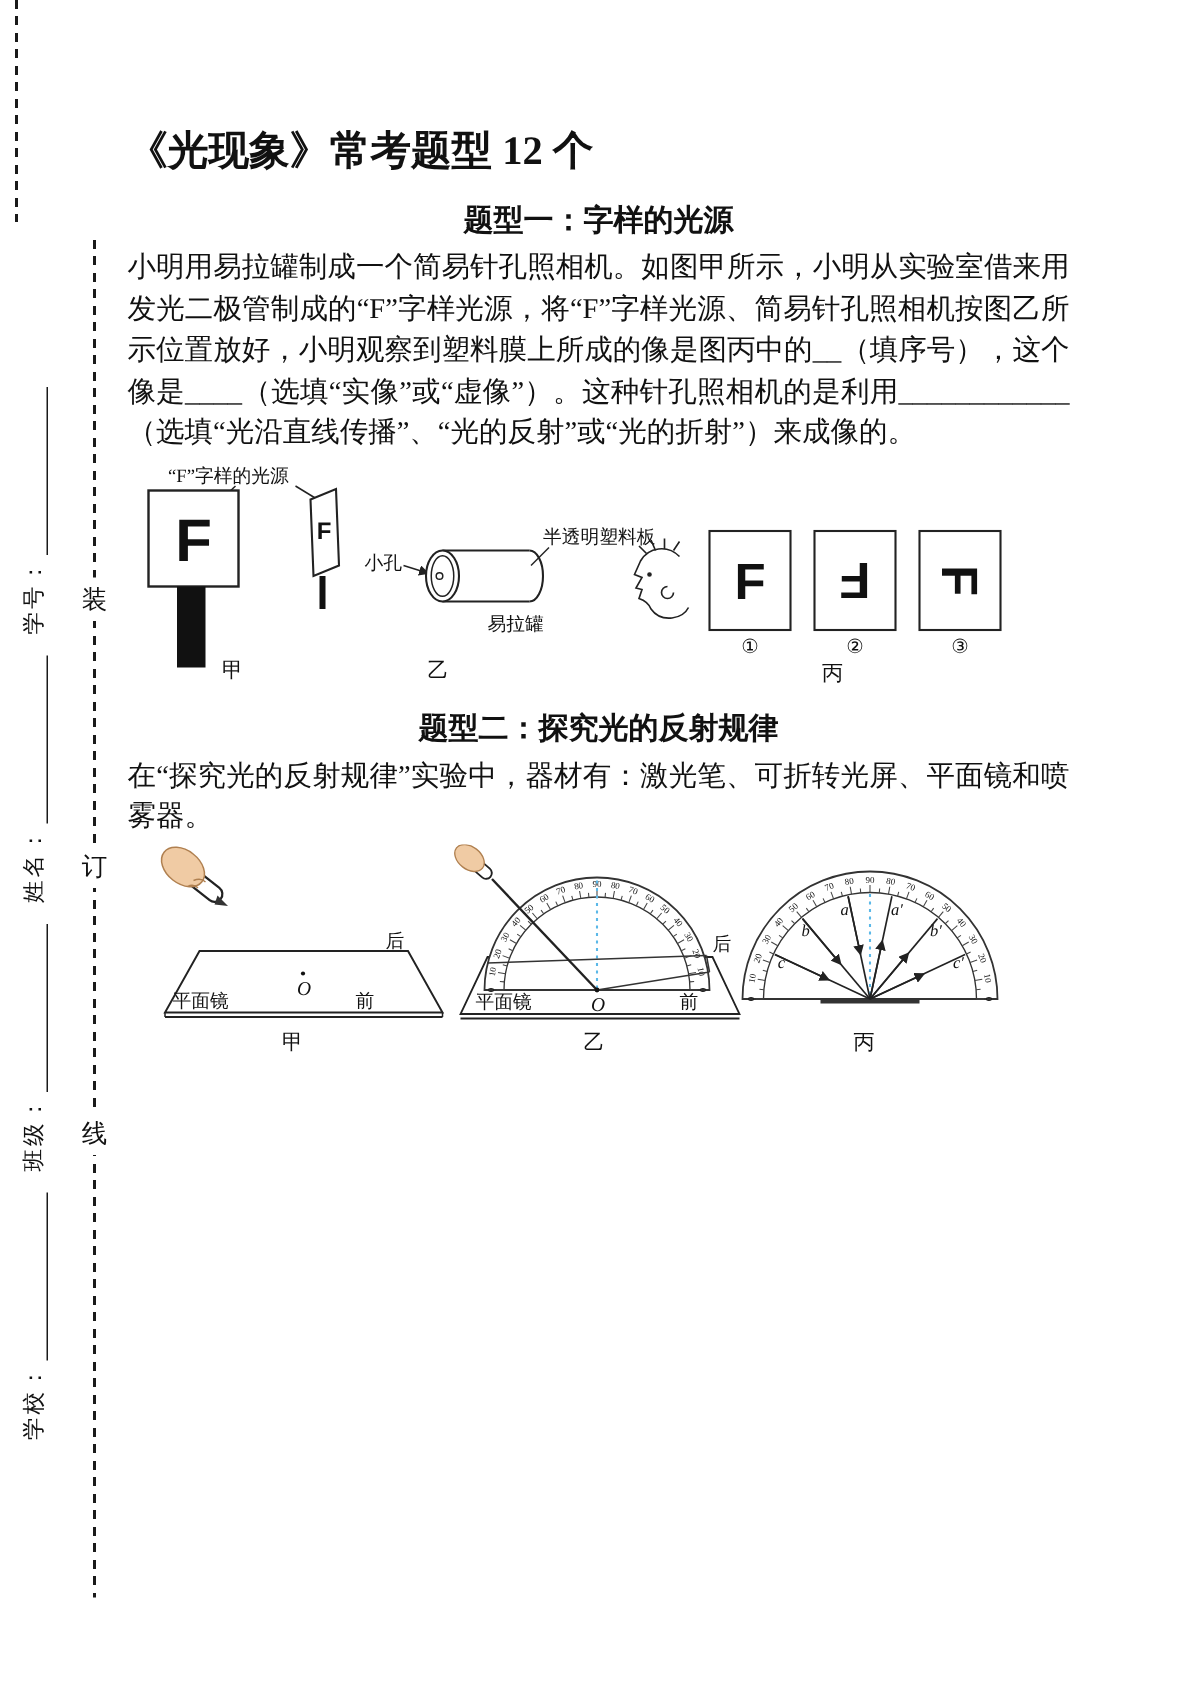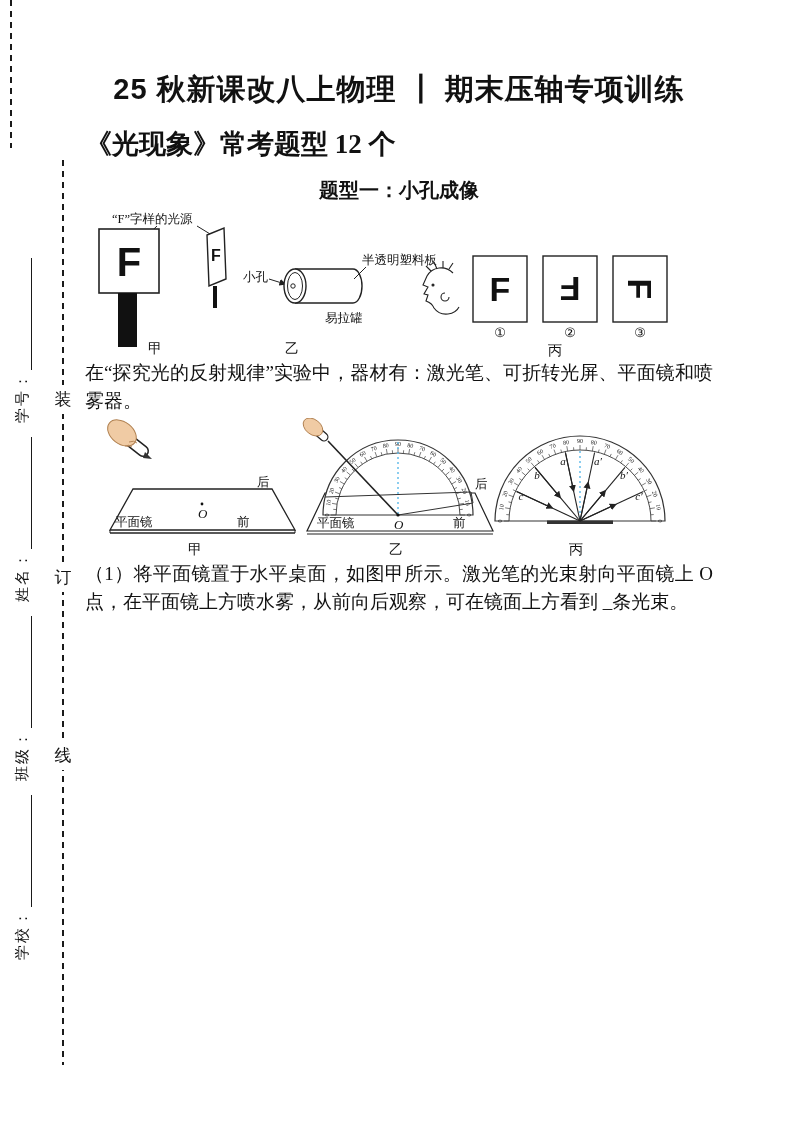--- a/index.html
+++ b/index.html
@@ -56,24 +56,24 @@
     <span class="lbl">姓名：</span>
       <span class="blank"></span>
   </span>
   <span class="fld">
     <span class="lbl">学号：</span>
       <span class="blank"></span>
   </span>
 </div>
 
 <div class="content">
-  <div class="title">25 秋新课改八上物理 ┃ 期末压轴专项训练</div>
   <div class="subtitle">《光现象》常考题型 12 个</div>
 
-  <div class="sec-head">题型一：小孔成像</div>
+  <div class="sec-head">题型一：字样的光源</div>
+  <p class="para">小明用易拉罐制成一个简易针孔照相机。如图甲所示，小明从实验室借来用发光二极管制成的“F”字样光源，将“F”字样光源、简易针孔照相机按图乙所示位置放好，小明观察到塑料膜上所成的像是图丙中的__（填序号），这个像是____（选填“实像”或“虚像”）。这种针孔照相机的是利用____________（选填“光沿直线传播”、“光的反射”或“光的折射”）来成像的。</p>
 
   <div class="figwrap">
   <svg width="628" height="150" viewBox="0 0 628 150">
     <defs>
       <marker id="arr1" viewBox="0 0 10 10" refX="8" refY="5" markerWidth="7" markerHeight="7" orient="auto">
         <path d="M0,0 L10,5 L0,10 z" fill="#222"></path>
       </marker>
     </defs>
 
     <text x="27" y="14" class="flabel">“F”字样的光源</text>
@@ -127,20 +127,21 @@
       <rect x="528" y="47" width="54" height="66" fill="#fff" stroke="#222" stroke-width="1.4"></rect>
       <text x="555" y="92" class="fletter" font-size="34" text-anchor="middle" transform="rotate(90 555 80)">F</text>
     </g>
     <text x="415" y="128" font-size="13" text-anchor="middle">①</text>
     <text x="485" y="128" font-size="13" text-anchor="middle">②</text>
     <text x="555" y="128" font-size="13" text-anchor="middle">③</text>
     <text x="470" y="146" class="cap" text-anchor="middle">丙</text>
   </svg>
   </div>
 
+  <div class="sec-head">题型二：探究光的反射规律</div>
   <p class="para">在“探究光的反射规律”实验中，器材有：激光笔、可折转光屏、平面镜和喷雾器。</p>
 
   <div class="figwrap">
   <svg width="628" height="140" viewBox="0 0 628 140">
     <defs>
       <marker id="arr2" viewBox="0 0 10 10" refX="7" refY="5" markerWidth="6.5" markerHeight="6.5" orient="auto">
         <path d="M0,0 L10,5 L0,10 z" fill="#222"></path>
       </marker>
     </defs>
 
@@ -328,14 +329,13 @@
       <text x="452" y="61" font-size="11" font-style="italic" text-anchor="middle">b</text>
       <text x="436" y="82" font-size="11" font-style="italic" text-anchor="middle">c</text>
       <text x="513" y="47" font-size="11" font-style="italic" text-anchor="middle">a′</text>
       <text x="539" y="61" font-size="11" font-style="italic" text-anchor="middle">b′</text>
       <text x="554" y="82" font-size="11" font-style="italic" text-anchor="middle">c′</text>
       <text x="491" y="136" class="cap" text-anchor="middle">丙</text>
     </g>
   </svg>
   </div>
 
-  <p class="para item">（1）将平面镜置于水平桌面，如图甲所示。激光笔的光束射向平面镜上 O 点，在平面镜上方喷水雾，从前向后观察，可在镜面上方看到 _条光束。</p>
 </div>
 
 </body></html>

